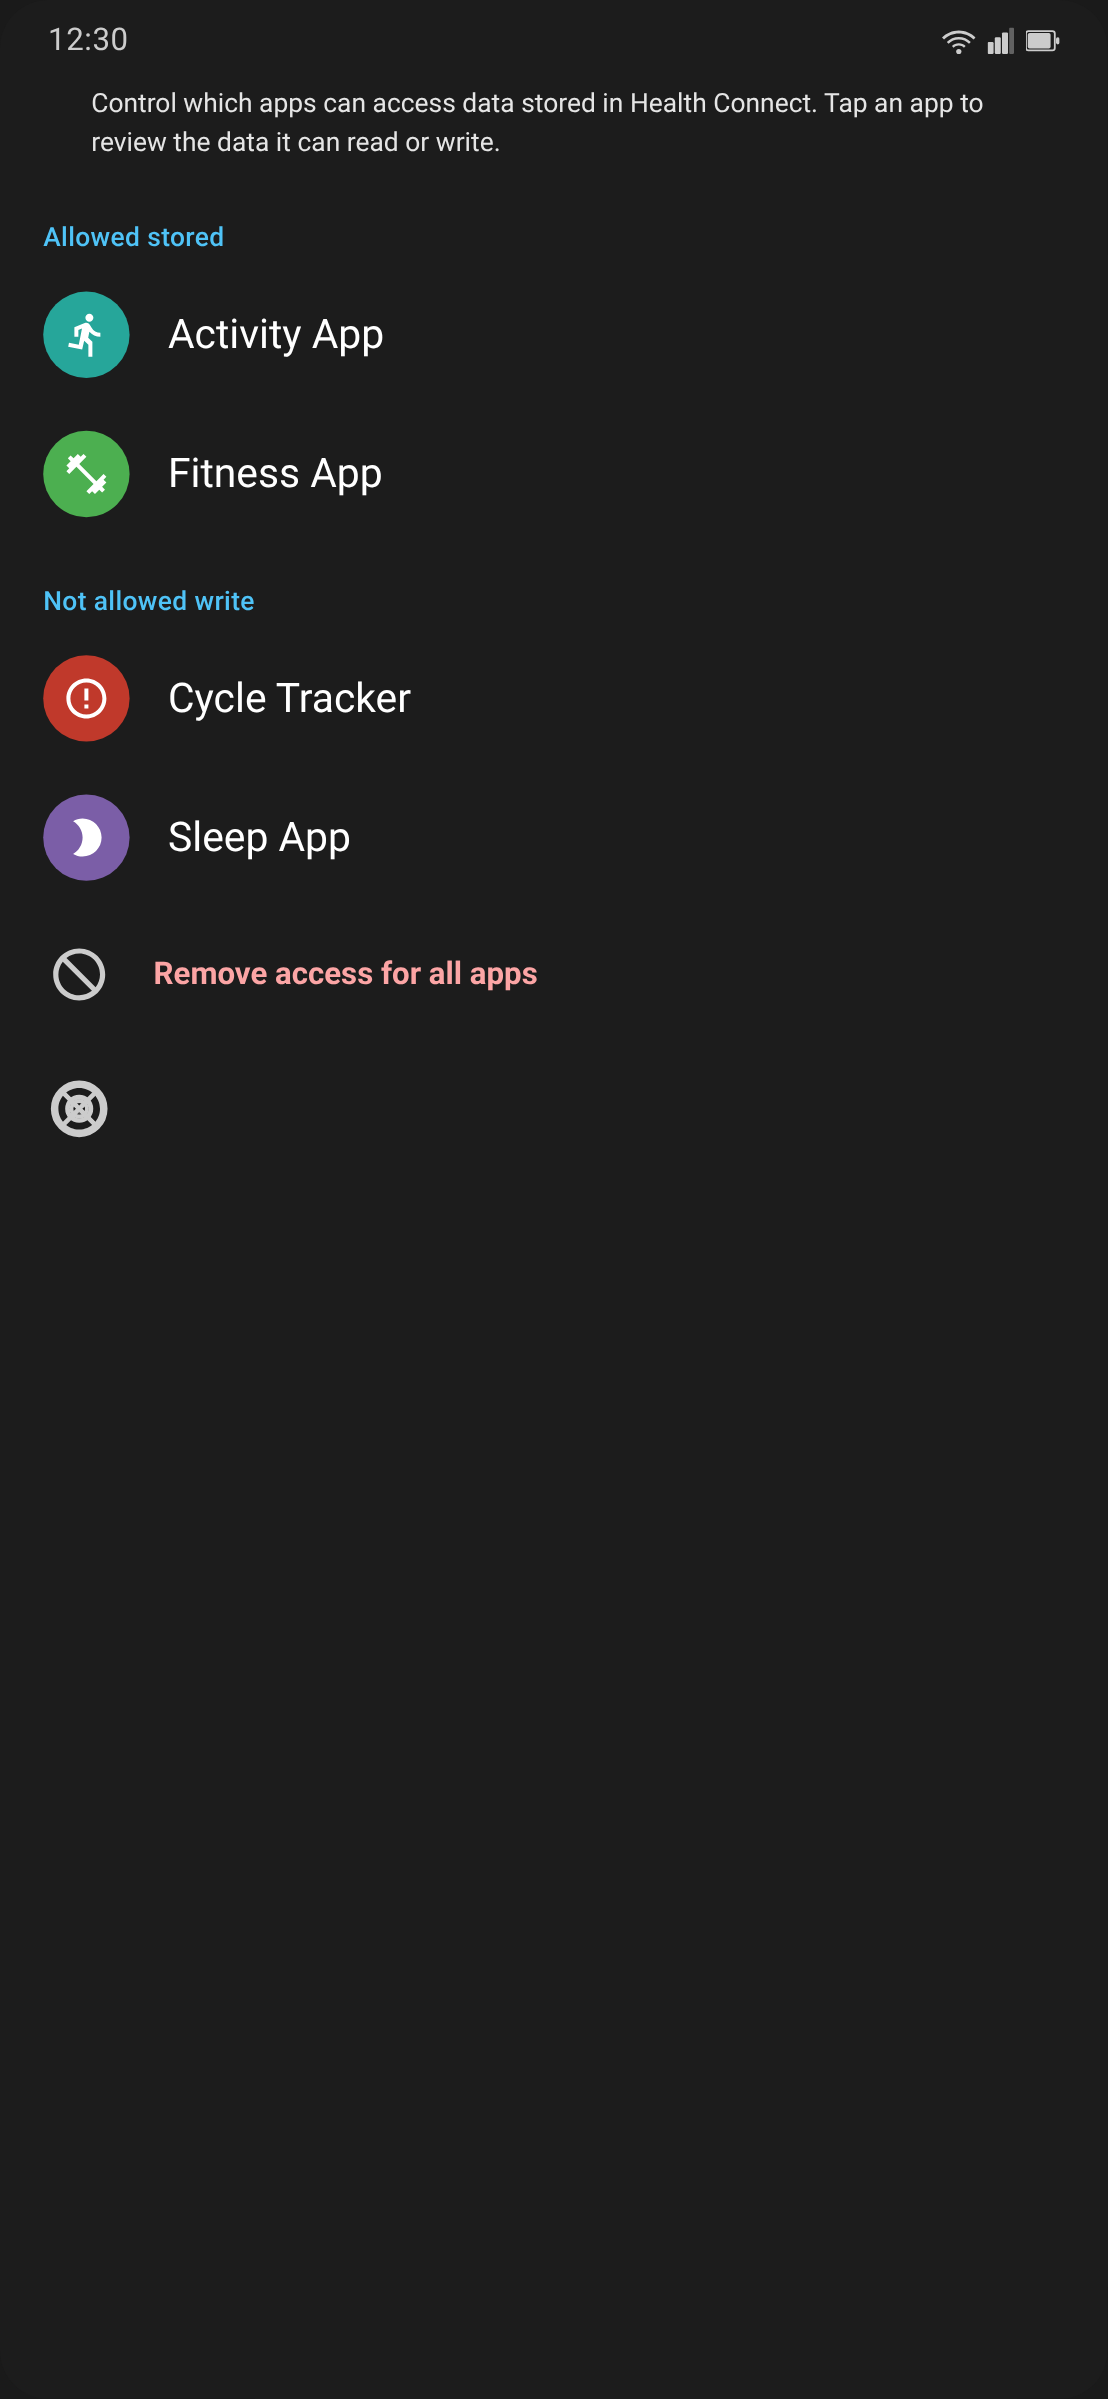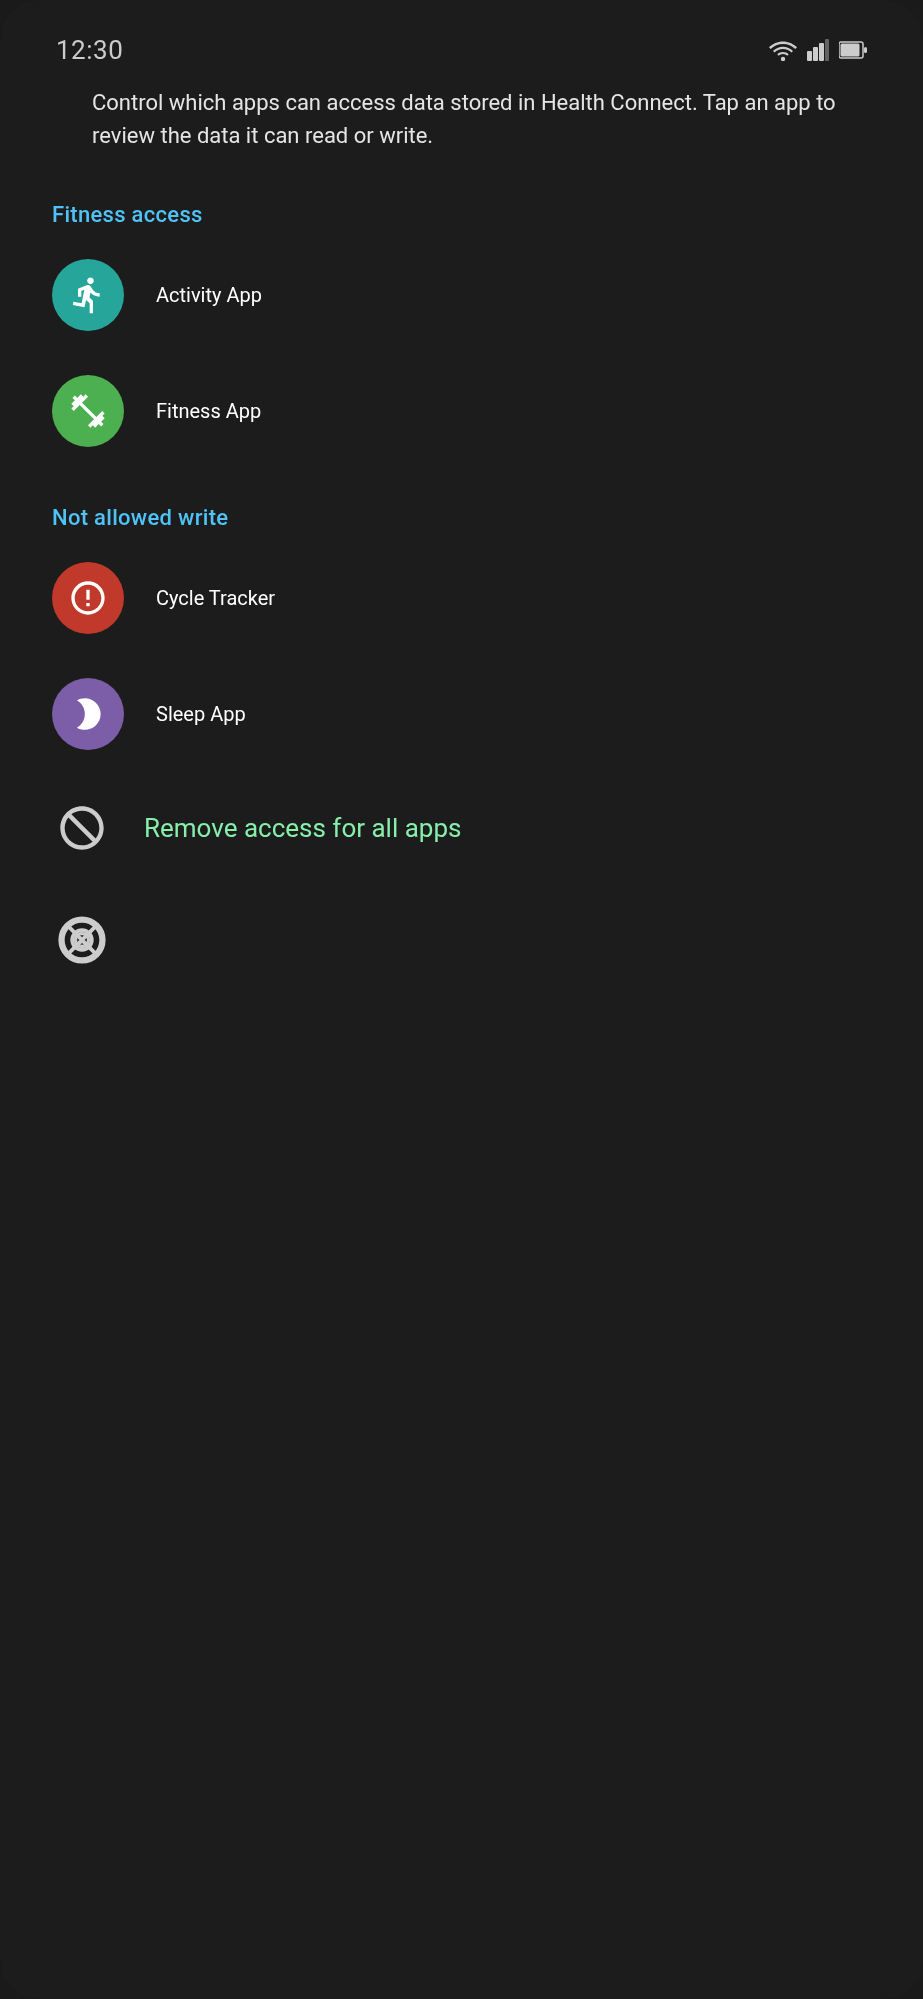--- a/index.html
+++ b/index.html
@@ -18,21 +18,21 @@
       justify-content: center;
     }
 
     .phone-container {
       width: 923px;
       min-height: 1999px;
       background: #1c1c1c;
       border-radius: 40px;
       overflow: hidden;
       position: relative;
-      padding: 16px;
+      padding: 0;
     }
 
     
     .status-bar {
       display: flex;
       justify-content: space-between;
       align-items: center;
       padding: 18px 40px 10px 40px;
       height: 60px;
     }
@@ -136,21 +136,21 @@
       align-items: center;
       justify-content: center;
       flex-shrink: 0;
     }
 
     .app-icon svg {
       fill: #ffffff;
     }
 
     .app-name {
-      font-size: 20px;
+      font-size: 34px;
       color: #ffffff;
       font-weight: 400;
     }
 
     
     .settings-item {
       display: flex;
       align-items: center;
       padding: 26px 36px;
       cursor: pointer;
@@ -161,22 +161,22 @@
       width: 60px;
       height: 60px;
       display: flex;
       align-items: center;
       justify-content: center;
       flex-shrink: 0;
     }
 
     .settings-label {
       font-size: 26px;
-      color: #86efac;
-      font-weight: 400;
+      color: #fca5a5;
+      font-weight: 700;
     }
 
     
     .bg-teal { background: #26a69a; }
     .bg-green { background: #4caf50; }
     .bg-orange { background: #ef8c32; }
     .bg-red { background: #c0392b; }
     .bg-purple { background: #7b5ea7; }
   </style>
 </head>
@@ -206,21 +206,21 @@
         <rect x="0" y="3" width="24" height="16" rx="2" stroke="#cccccc" stroke-width="1.5" fill="none"></rect>
         <rect x="1.5" y="4.5" width="19" height="13" rx="1.5" fill="#cccccc"></rect>
         <rect x="25" y="8" width="3" height="6" rx="1.5" fill="#cccccc"></rect>
       </svg>
     </div>
   </div>
 
 
   <div class="description">Control which apps can access data stored in Health Connect. Tap an app to review the data it can read or write.</div>
 
-  <div class="section-header">Fitness access</div>
+  <div class="section-header">Allowed stored</div>
 
   <div class="app-item">
     <div class="app-icon bg-teal">
       <svg width="40" height="40" viewBox="0 0 24 24" fill="white">
         <path d="M13.49 5.48c1.1 0 2-.9 2-2s-.9-2-2-2-2 .9-2 2 .9 2 2 2zm-3.6 13.9l1-4.4 2.1 2v6h2v-7.5l-2.1-2 .6-3c1.3 1.5 3.3 2.5 5.5 2.5v-2c-1.9 0-3.5-1-4.3-2.4l-1-1.6c-.4-.6-1-1-1.7-1-.3 0-.5.1-.8.1l-5.2 2.2v4.7h2v-3.4l1.8-.7-1.6 8.1-4.9-1-.4 2 7 1.4z"></path>
       </svg>
     </div>
     <span class="app-name">Activity App</span>
   </div>
 

